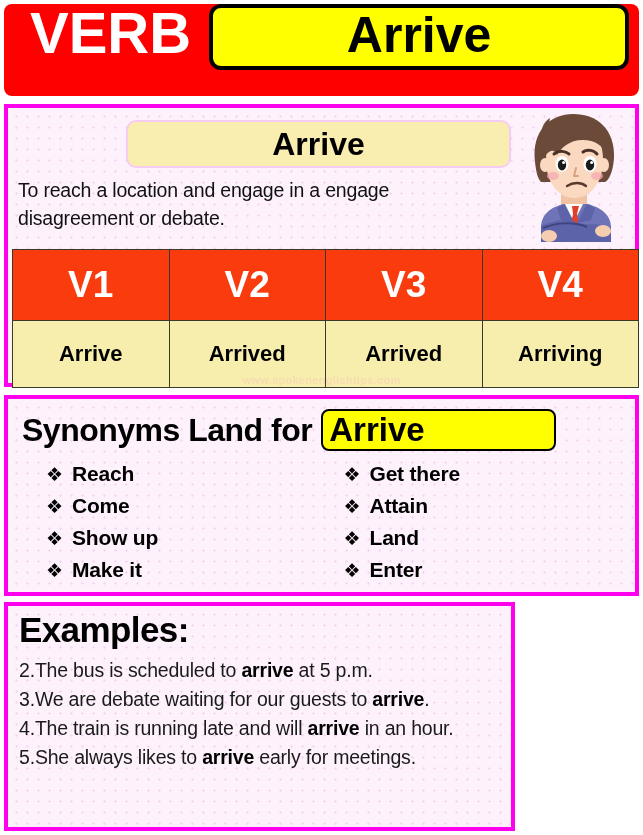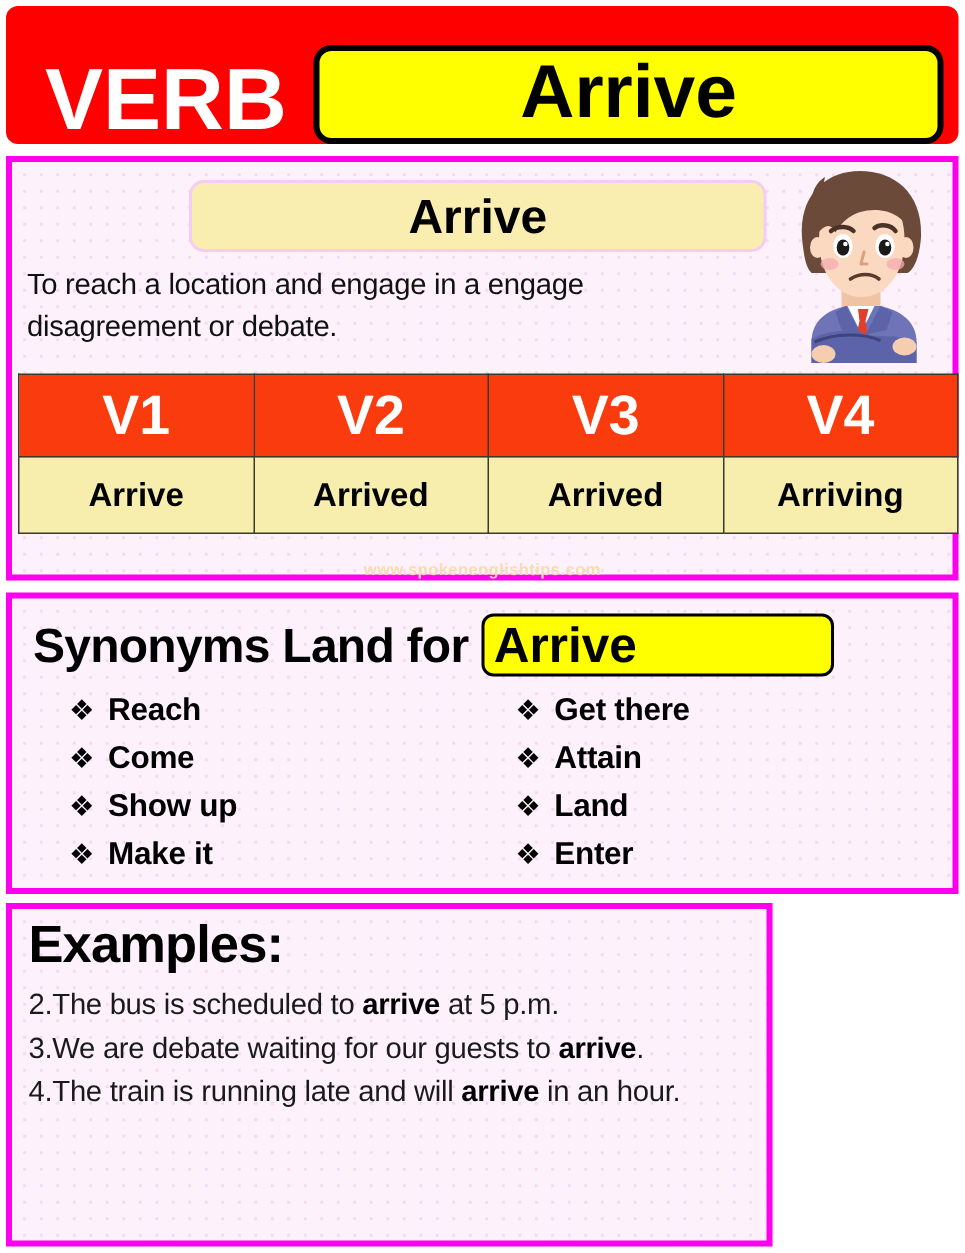--- a/index.html
+++ b/index.html
@@ -33,21 +33,21 @@
   
   .header-banner {
     position: absolute;
     left: 4px;
     top: 4px;
     width: 635px;
     height: 92px;
     background: #fe0000;
     border-radius: 8px;
     display: flex;
-    align-items: flex-end;
+    align-items: flex-start;
     box-sizing: border-box;
   }
   .verb-word {
     color: #ffffff;
     font-size: 58px;
     font-weight: bold;
     letter-spacing: 0px;
     line-height: 1;
     margin-left: 26px;
     font-family: "Liberation Sans", sans-serif;
@@ -131,21 +131,21 @@
     position: absolute;
     left: 4px;
     top: 141px;
     width: 627px;
     border-collapse: collapse;
     table-layout: fixed;
   }
   .vtable td {
     border: 1.5px solid #3a3a28;
     text-align: center;
-    padding: 0;
+    padding: 8px;
   }
   .vtable tr.head td {
     background: #f93b0d;
     height: 54px;
     color: #ffffff;
     font-size: 37px;
     font-weight: bold;
   }
   .vtable tr.body td {
     background: #f7eeae;
@@ -427,16 +427,19 @@
     <div class="ex-list">
       <div class="ex-item">
         <span>2.</span><span>The bus is scheduled to </span><b>arrive</b><span> at 5 p.m.</span>
       </div>
       <div class="ex-item">
         <span>3.</span><span>We are debate waiting for our guests to </span><b>arrive</b><span>.</span>
       </div>
       <div class="ex-item">
         <span>4.</span><span>The train is running late and will </span><b>arrive</b><span> in an hour.</span>
       </div>
+      <div class="ex-item">
+        <span>5.</span><span>She always likes to </span><b>arrive</b><span> early for meetings.</span>
+      </div>
     </div>
   </div>
 
 </div>
 
 </body></html>

